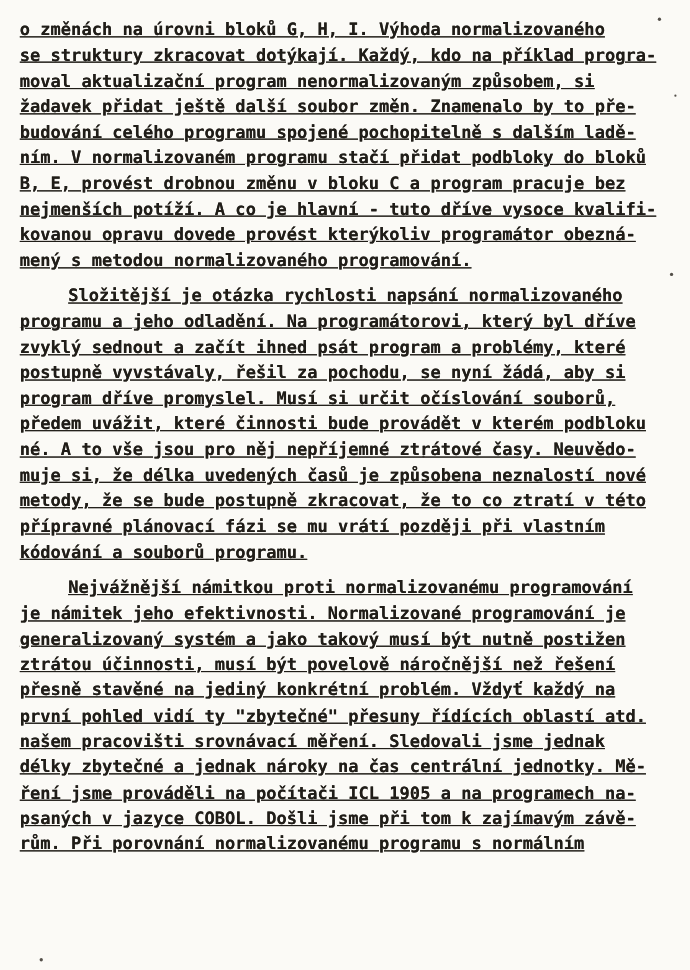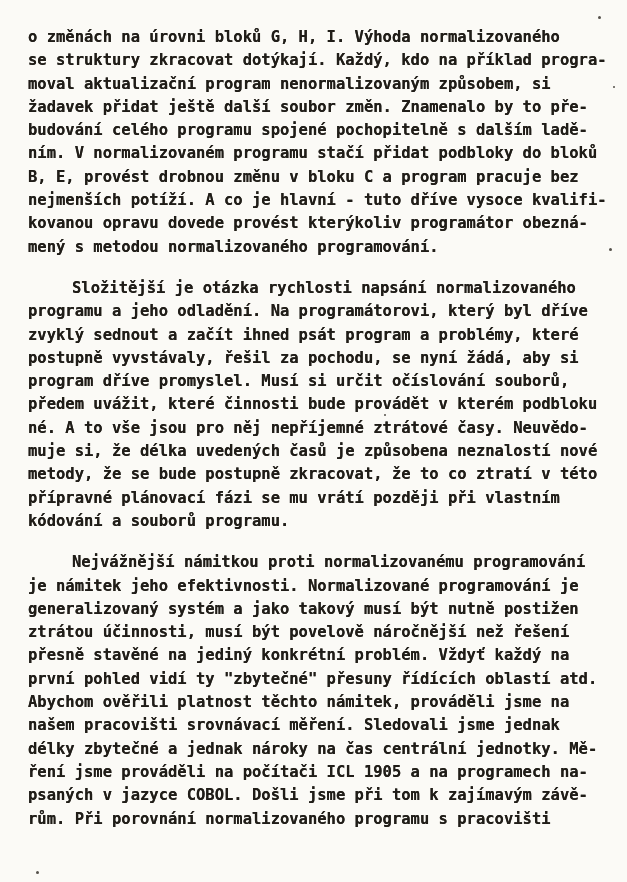--- a/index.html
+++ b/index.html
@@ -24,21 +24,22 @@
     top: 8px;
     left: 10px;
     right: 4px;
     color: #201d18;
     font-size: 15.5px;
     font-weight: bold;
     line-height: 23.3px;
     text-shadow: 0 0 0.6px rgba(32, 29, 24, 0.85);
   }
   .para {
-    margin: 18px;
+    margin: 8px;
+    text-decoration: underline;
   }
   .para + .para {
     margin-top: 9px;
   }
   .line {
     display: block;
     white-space: pre;
   }
   .para.indent .line:first-child {
     padding-left: 44px;
@@ -87,26 +88,25 @@
         <span class="line">přípravné plánovací fázi se mu vrátí později při vlastním</span>
         <span class="line">kódování a souborů programu.</span>
       </p>
       <p class="para indent">
         <span class="line">Nejvážnější námitkou proti normalizovanému programování</span>
         <span class="line">je námitek jeho efektivnosti. Normalizované programování je</span>
         <span class="line">generalizovaný systém a jako takový musí být nutně postižen</span>
         <span class="line">ztrátou účinnosti, musí být povelově náročnější než řešení</span>
         <span class="line">přesně stavěné na jediný konkrétní problém. Vždyť každý na</span>
         <span class="line">první pohled vidí ty "zbytečné" přesuny řídících oblastí atd.</span>
-        <span class="line">Abychom ověřili platnost těchto námitek, prováděli jsme na</span>
         <span class="line">našem pracovišti srovnávací měření. Sledovali jsme jednak</span>
         <span class="line">délky zbytečné a jednak nároky na čas centrální jednotky. Mě-</span>
         <span class="line">ření jsme prováděli na počítači ICL 1905 a na programech na-</span>
         <span class="line">psaných v jazyce COBOL. Došli jsme při tom k zajímavým závě-</span>
-        <span class="line">rům. Při porovnání normalizovaného programu s pracovišti</span>
+        <span class="line">rům. Při porovnání normalizovanému programu s normálním</span>
       </p>
     </div>
   <span class="speck s1"></span>
   <span class="speck s2"></span>
   <span class="speck s3"></span>
   <span class="speck s4"></span>
   <span class="speck s5"></span>
 </div>
 
 </body></html>

